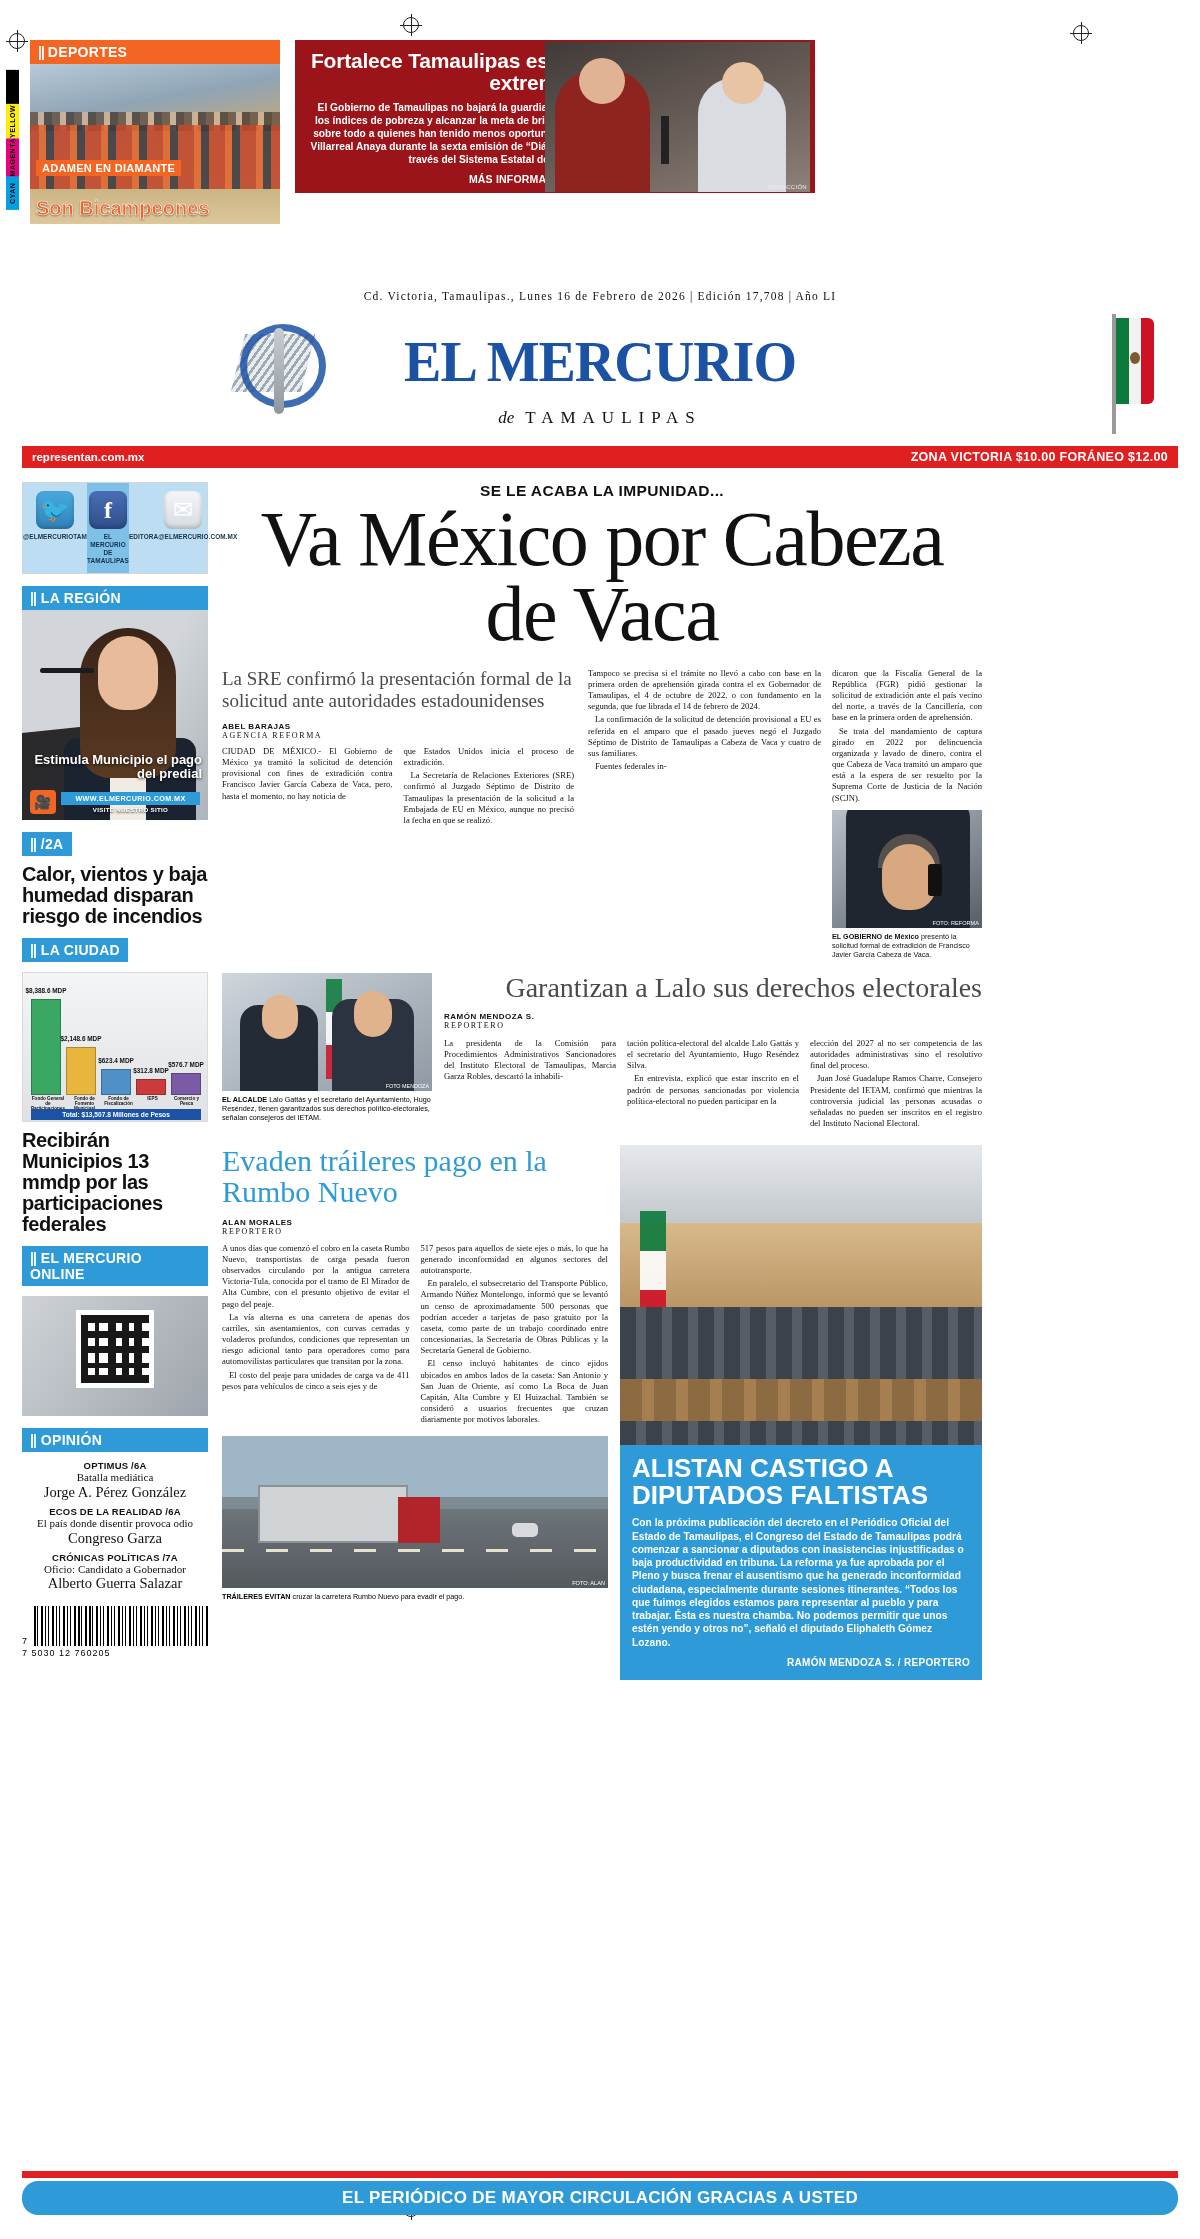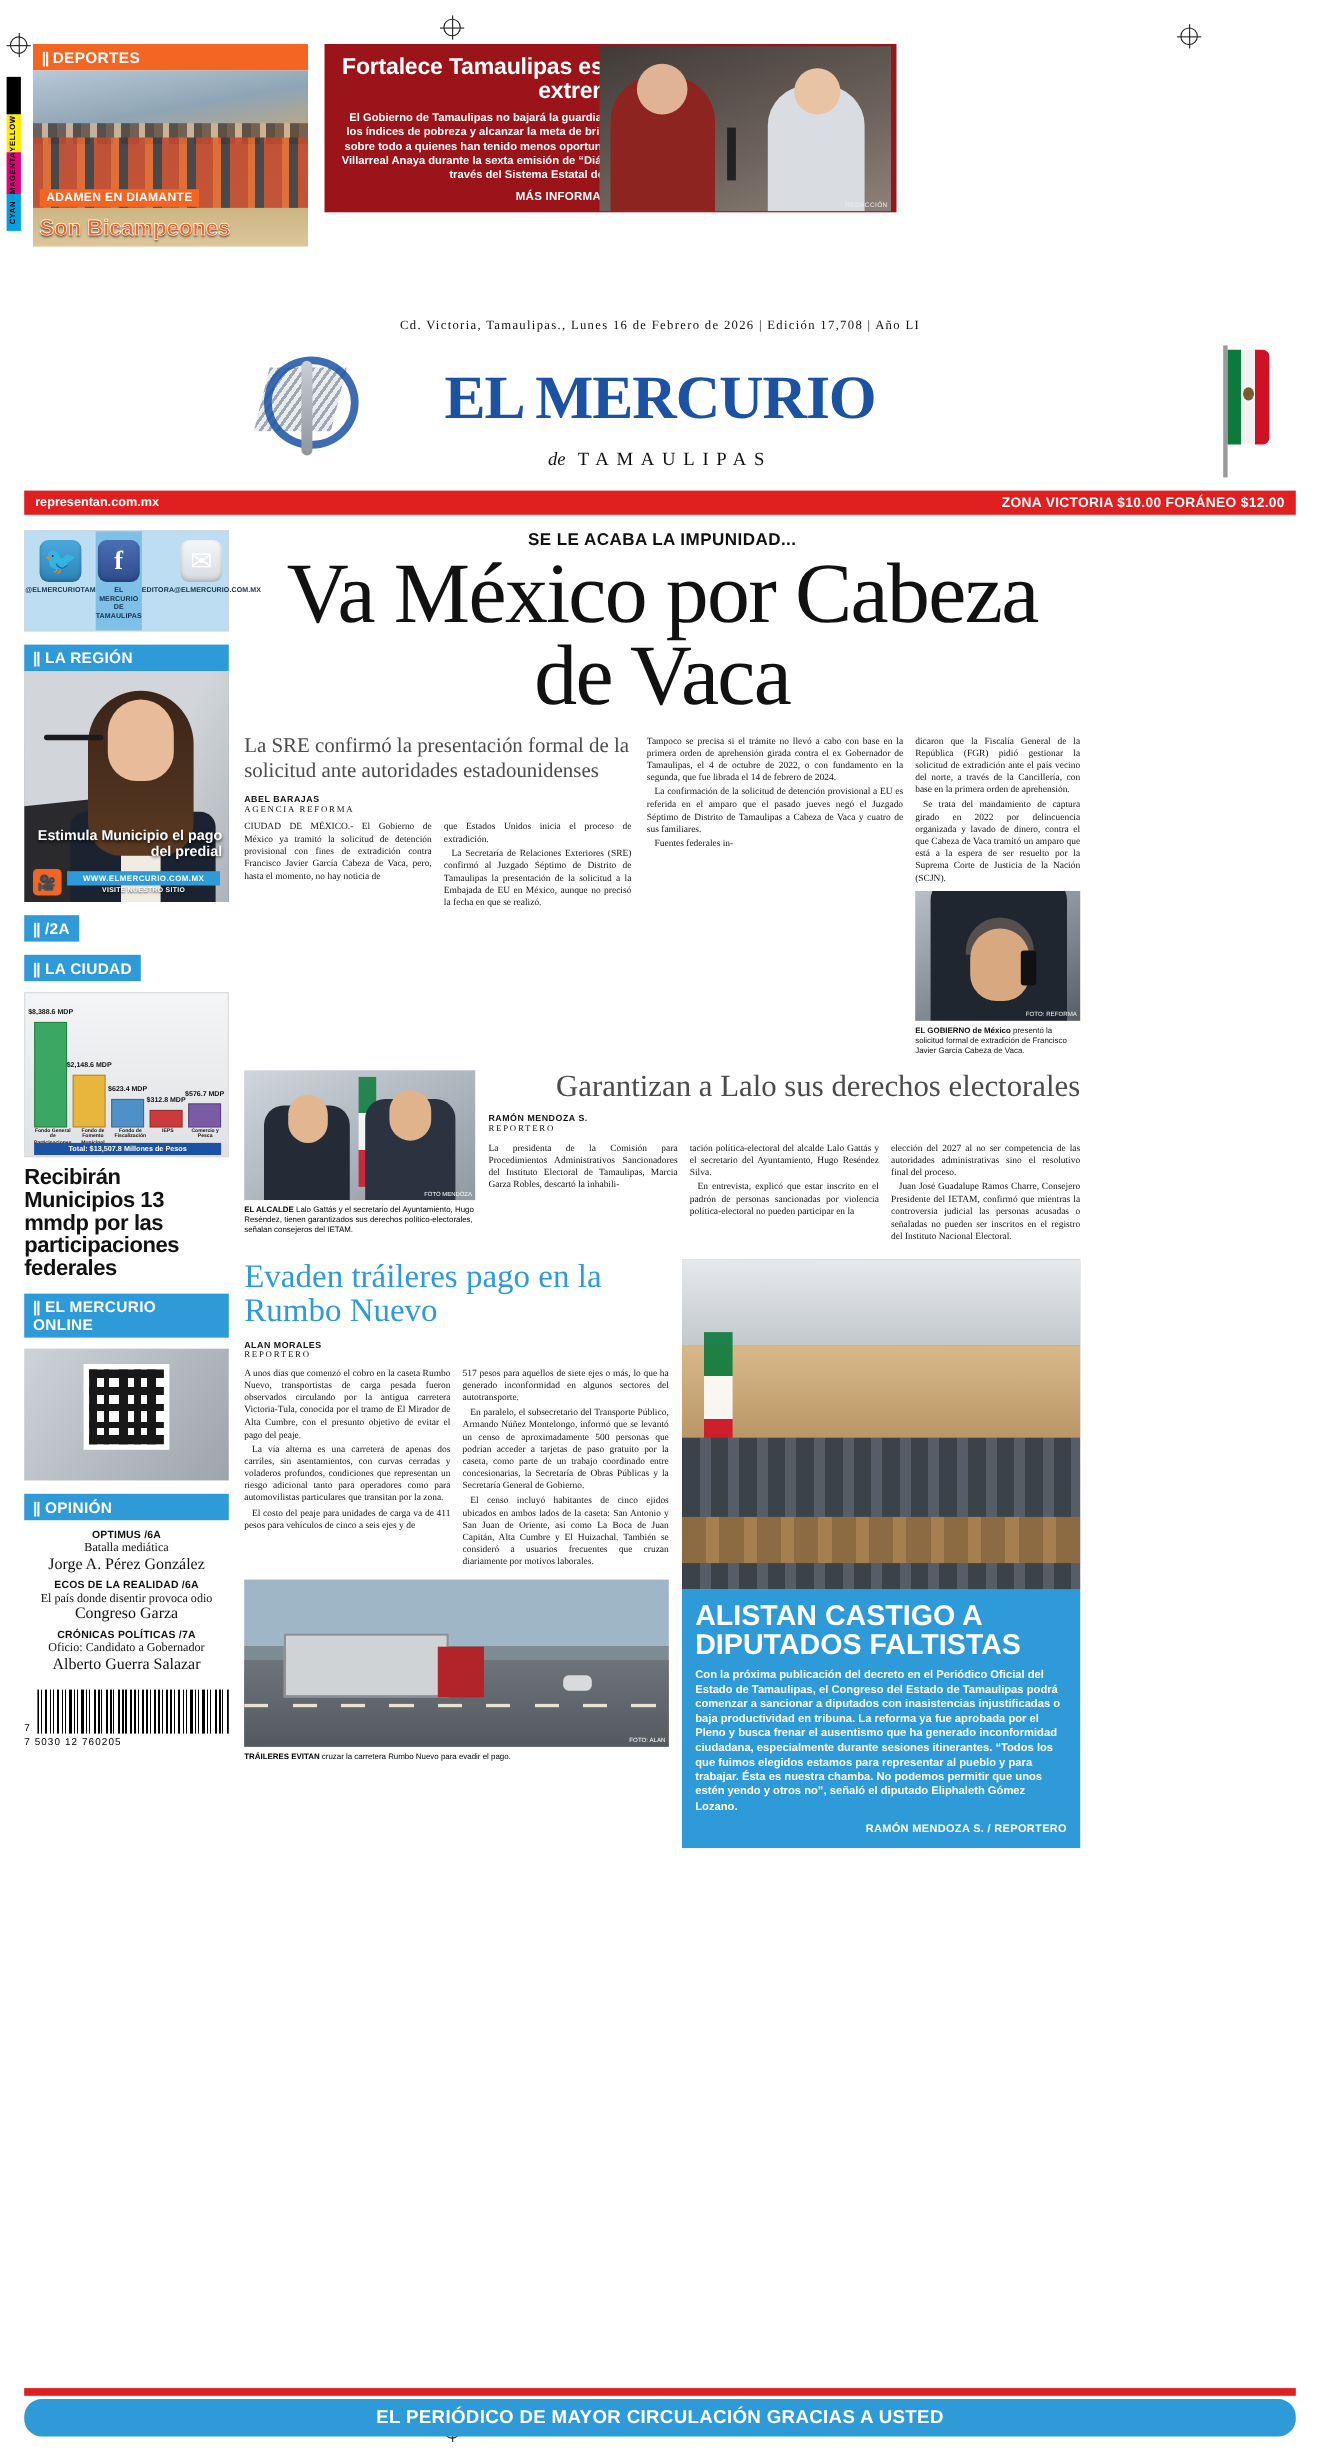--- a/index.html
+++ b/index.html
@@ -31,21 +31,21 @@
   .tag-orange .bars{letter-spacing:-1px;margin-right:4px;}
   .sportphoto{height:160px;background:linear-gradient(170deg,#b8c9d8 0%,#8fa5b5 28%,#c9a877 55%,#d8c49a 100%);
     position:relative;overflow:hidden;}
   .sportphoto .crowd{position:absolute;left:0;right:0;top:38%;height:42%;
     background:repeating-linear-gradient(90deg,#c1472c 0 9px,#e2672f 9px 16px,#3b3b42 16px 24px,#c1472c 24px 31px);
     opacity:.88;}
   .sportphoto .heads{position:absolute;left:0;right:0;top:30%;height:12%;
     background:repeating-linear-gradient(90deg,#5b4332 0 8px,#d8b795 8px 14px,#3a2c22 14px 22px);opacity:.7;}
   .sportphoto .ground{position:absolute;left:0;right:0;bottom:0;height:22%;
     background:linear-gradient(#cbb584,#ddc79b);}
-  .sp-kicker{position:absolute;left:6px;bottom:36px;background:#f26522;color:#fff;
+  .sp-kicker{position:absolute;left:6px;bottom:48px;background:#f26522;color:#fff;
     font-size:11px;font-weight:bold;padding:2px 6px;letter-spacing:.3px;}
   .sp-title{position:absolute;left:6px;bottom:4px;color:#f26522;font-size:20px;font-weight:bold;
     -webkit-text-stroke:.6px #fff;text-shadow:0 1px 2px rgba(0,0,0,.55);}
 
   .top-red{position:absolute;left:295px;top:40px;width:520px;background:#9b1419;
     color:#fff;padding:10px 14px 8px;}
   .top-red h2{font-size:21px;line-height:1.05;text-align:center;font-weight:bold;letter-spacing:-.2px;}
   .top-red p{font-size:10.2px;line-height:1.28;text-align:center;margin-top:7px;font-weight:bold;}
   .top-red .more{font-size:10.5px;text-align:center;font-weight:bold;margin-top:7px;letter-spacing:.2px;}
   .top-photo{position:absolute;left:545px;top:42px;width:265px;height:150px;
@@ -346,20 +346,21 @@
             <div class="visit">VISITE NUESTRO SITIO</div>
           </div>
         </div>
       </div>
     </div>
 
     <div class="card">
       <div class="bluetab" style="display:inline-block">
         <span class="bars">||</span><span>/2A</span>
       </div>
+      <div class="side-head">Calor, vientos y baja humedad disparan riesgo de incendios</div>
     </div>
 
     <div class="card">
       <div class="bluetab" style="display:inline-block">
         <span class="bars">||</span><span>LA CIUDAD</span>
       </div>
       <div class="chart-photo">
         <div class="bg"></div>
         <div class="bars-wrap">
           <div class="b">

